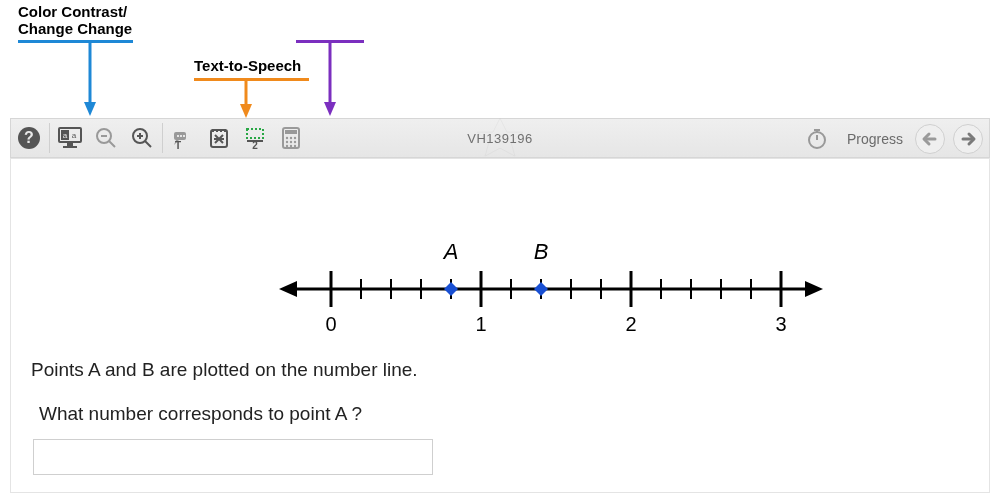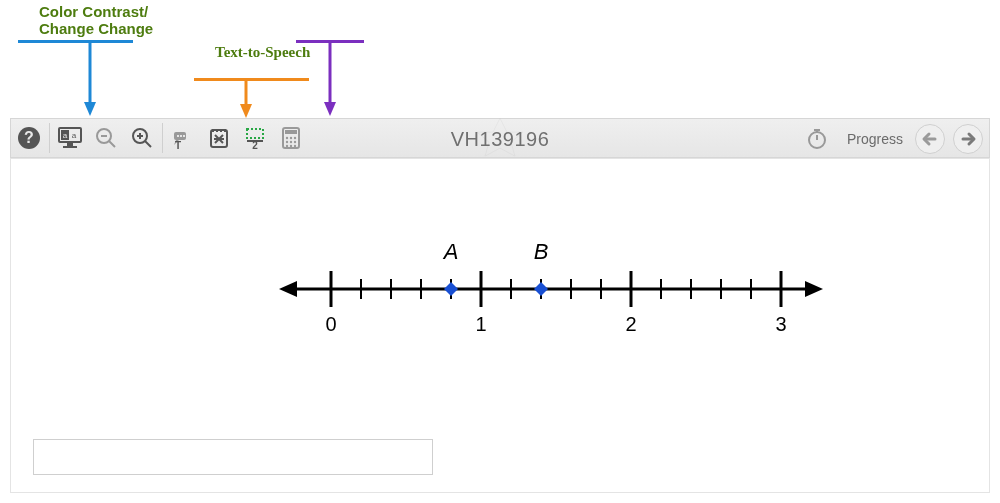--- a/index.html
+++ b/index.html
@@ -1,35 +1,35 @@
 <!DOCTYPE html>
 <html><head>
 <meta charset="utf-8">
 <style>
   * { box-sizing: border-box; }
   html, body { margin: 0; padding: 0; width: 1000px; height: 503px; font-family: "Segoe UI", Arial, sans-serif; background: #fff; }
   .stage { position: relative; width: 1000px; height: 503px; }
 
   
-  .callout { position: absolute; color: #4d7c0f; font-size: 15px; line-height: 1.1; font-weight: 600; margin-left: 21px; }
+  .callout { position: absolute; color: #000000; font-size: 15px; line-height: 1.1; font-weight: 600; }
   .underline { position: absolute; height: 3px; }
   .arrow { position: absolute; }
 
   
   .toolbar {
     position: absolute; left: 10px; right: 10px; top: 118px; height: 40px;
     background: linear-gradient(#efefef, #e6e6e6);
     border: 1px solid #d6d6d6;
     display: flex; align-items: center;
   }
   .tb-btn { width: 36px; height: 36px; display: flex; align-items: center; justify-content: center; color: #7d7d7d; }
   .tb-btn[data-interactable="true"] { cursor: pointer; }
   .sep { width: 1px; height: 30px; background: #cfcfcf; margin: 0 2px; }
 
-  .item-id { position: absolute; left: 0; right: 0; top: 0; height: 40px; text-align: center; line-height: 40px; color: #707070; font-size: 20px; pointer-events: none; letter-spacing: .5px; }
+  .item-id { position: absolute; left: 0; right: 0; top: 0; height: 40px; text-align: center; line-height: 40px; color: #707070; font-size: 13px; pointer-events: none; letter-spacing: .5px; }
   .star-bg { position:absolute; left:50%; top:50%; transform:translate(-50%,-52%); pointer-events:none; opacity:.15; }
 
   .right-group { position: absolute; right: 6px; top: 2px; height: 36px; display: flex; align-items: center; gap: 8px; }
   .prog-label { font-size: 14px; color: #6b6b6b; padding: 0 4px; }
   .nav-circ { width: 30px; height: 30px; border-radius: 50%; background: #efefef; border:1px solid #d0d0d0; display:flex; align-items:center; justify-content:center; color:#8f8f8f; }
 
   
   .card { position:absolute; left:10px; right:10px; top:158px; bottom:10px; border:1px solid #e4e4e4; background:#fff; }
   .q-text { position:absolute; left:20px; font-size:19px; color:#222; }
   .answer-box { position:absolute; left:22px; top:280px; width:400px; height:36px; border:1px solid #cfcfcf; background:#fff; }
@@ -48,21 +48,21 @@
   <div class="callout" style="left:18px; top:4px;" data-interactable="false">
     <span>Color Contrast/</span><br>
     <span>Change Change</span>
   </div>
   <div class="underline" style="left:18px; top:40px; width:115px; background:#1e88d6;" data-interactable="false"></div>
   <svg class="arrow" style="left:80px; top:42px;" width="20" height="74" data-interactable="false">
     <line x1="10" y1="0" x2="10" y2="62" stroke="#1e88d6" stroke-width="3"></line>
     <polygon points="10,74 4,60 16,60" fill="#1e88d6"></polygon>
   </svg>
 
-  <div class="callout" style="left:194px; top:44px;font-family:Liberation Serif, serif;" data-interactable="false">
+  <div class="callout" style="left:194px; top:58px;" data-interactable="false">
     <span>Text-to-Speech</span>
   </div>
   <div class="underline" style="left:194px; top:78px; width:115px; background:#f08a1c;" data-interactable="false"></div>
   <svg class="arrow" style="left:236px; top:80px;" width="20" height="38" data-interactable="false">
     <line x1="10" y1="0" x2="10" y2="26" stroke="#f08a1c" stroke-width="3"></line>
     <polygon points="10,38 4,24 16,24" fill="#f08a1c"></polygon>
   </svg>
 
   <div class="underline" style="left:296px; top:40px; width:68px; background:#7b2fbf;" data-interactable="false"></div>
   <svg class="arrow" style="left:320px; top:42px;" width="20" height="74" data-interactable="false">
@@ -261,17 +261,19 @@
 
       <text x="180" y="20" text-anchor="middle" font-size="22" font-style="italic" font-family="Georgia,serif" data-interactable="false">A</text>
       <text x="270" y="20" text-anchor="middle" font-size="22" font-style="italic" font-family="Georgia,serif" data-interactable="false">B</text>
 
       <text x="60" y="92" text-anchor="middle" font-size="20" data-interactable="false">0</text>
       <text x="210" y="92" text-anchor="middle" font-size="20" data-interactable="false">1</text>
       <text x="360" y="92" text-anchor="middle" font-size="20" data-interactable="false">2</text>
       <text x="510" y="92" text-anchor="middle" font-size="20" data-interactable="false">3</text>
     </svg>
 
+    <div class="q-text" style="top:200px;" data-interactable="false">Points A and B are plotted on the number line.</div>
+    <div class="q-text" style="top:244px; left:28px;" data-interactable="false">What number corresponds to point A ?</div>
 
     <div class="answer-box" data-interactable="true"></div>
   </div>
 
 </div>
 
 </body></html>

